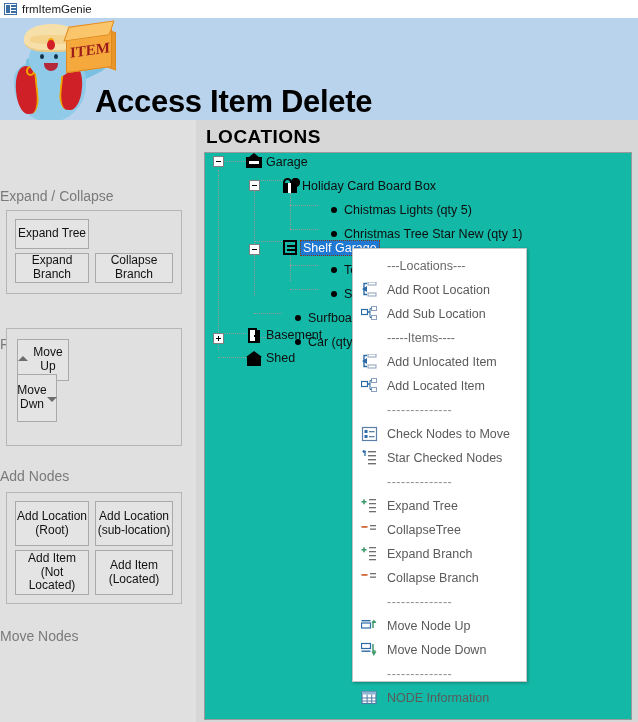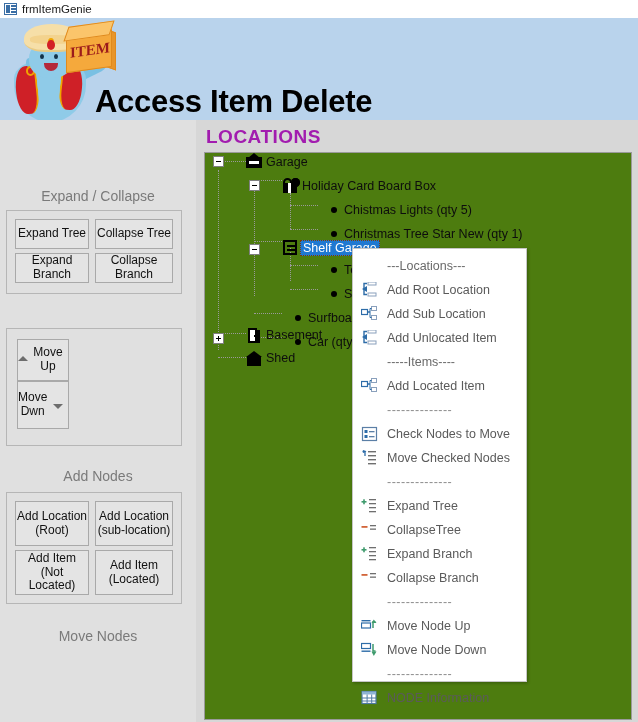--- a/index.html
+++ b/index.html
@@ -121,31 +121,31 @@
   }
   .g-box-label {
     position: absolute; left: 68px; top: 24px; width: 40px;
     text-align: center; font-family: "Liberation Serif", serif; font-weight: bold;
     font-size: 15px; color: #9c1b1b; transform: skewY(-8deg);
   }
 
   
   .locations-label {
     position: absolute; left: 206px; top: 126px;
-    font-size: 19px; font-weight: bold; color: #a21caf;
+    font-size: 19px; font-weight: bold; color: #000000;
     letter-spacing: 0.5px;
   }
 
   
   .leftpanel {
     position: absolute; left: 0; top: 120px; width: 196px; height: 602px;
     background: #e0e0e0;
   }
   .grp-title {
-    position: absolute; width: 100%; text-align: center;
+    position: absolute; width: 100%; text-align: left;
     font-size: 14px; color: #7a7a7a;
   }
   .grp-box {
     position: absolute; left: 6px; width: 174px;
     background: #e0e0e0; border: 1px solid #b6b6b6;
   }
   .btn {
     position: absolute; box-sizing: border-box;
     background: #e4e4e4; border: 1px solid #a9a9a9;
     font-size: 12px; color: #111111; text-align: center;
@@ -157,21 +157,21 @@
     display:block; width:0; height:0; margin: 0 auto;
     border-left: 5px solid transparent; border-right: 5px solid transparent;
   }
   .btn .arrow-up { border-bottom: 5px solid #6d6d6d; margin-bottom: 3px; }
   .btn .arrow-dn { border-top: 5px solid #6d6d6d; margin-top: 3px; }
   .btn-col { flex-direction: row; }
 
   
   .treeview {
     position: absolute; left: 204px; top: 152px; width: 426px; height: 566px;
-    background: #4d7c0f; border: 1px solid #9a9a9a;
+    background: #14b8a6; border: 1px solid #9a9a9a;
     overflow: hidden;
   }
   .tnode { position: absolute; height: 18px; display: flex; align-items: center; white-space: nowrap; }
   .tlabel { font-size: 12.5px; color: #0d0d0d; }
   .tlabel.sel {
     background: #1f78d1; color: #ffffff; padding: 1px 3px;
     outline: 1px dotted #7f3f00; outline-offset: -1px;
   }
   .expander {
     position: absolute; width: 11px; height: 11px; box-sizing: border-box;
@@ -295,33 +295,32 @@
     <div class="banner-title">Access Item Delete</div>
   </div>
 
   <div class="locations-label">LOCATIONS</div>
 
   <div class="leftpanel">
 
     <div class="grp-title" style="top:68px;">Expand / Collapse</div>
     <div class="grp-box" style="top:90px; height:82px;">
       <div class="btn" style="left:8px; top:8px; width:74px; height:30px;">Expand Tree</div>
-      <div class="btn" style="left:88px; top:8px; width:78px; height:30px;">Collapse Tree</div>
       <div class="btn" style="left:8px; top:42px; width:74px; height:30px;">Expand Branch</div>
       <div class="btn" style="left:88px; top:42px; width:78px; height:30px;">Collapse
 Branch</div>
     </div>
 
     <div class="grp-title" style="top:186px;margin-top:30px;">Position Nodes / Delete</div>
     <div class="grp-box" style="top:208px; height:116px;">
       <div class="btn btn-col" style="left:10px; top:10px; width:52px; height:42px;">
         <span class="arrow-up"></span>
         <span>Move Up</span>
       </div>
-      <div class="btn btn-col" style="left:10px; top:52px; width:52px; height:48px;">
+      <div class="btn btn-col" style="left:10px; top:45px; width:40px; height:48px;">
         <span>Move
 Dwn</span>
         <span class="arrow-dn"></span>
       </div>
     </div>
 
     <div class="grp-title" style="top:348px;">Add Nodes</div>
     <div class="grp-box" style="top:372px; height:110px;">
       <div class="btn" style="left:8px; top:8px; width:74px; height:45px;">Add Location
 (Root)</div>
@@ -444,33 +443,33 @@
           <rect x="0.5" y="3.5" width="6" height="5" fill="none" stroke="#2d6ca8" stroke-width="1.2"></rect>
           <rect x="10.5" y="0.5" width="5" height="4" fill="none" stroke="#8aa0bc" stroke-width="1"></rect>
           <rect x="10.5" y="9.5" width="5" height="4" fill="none" stroke="#8aa0bc" stroke-width="1"></rect>
           <path d="M7 6 L9 6 L9 2.5 L10.5 2.5" fill="none" stroke="#2d6ca8" stroke-width="1"></path>
           <path d="M7 6 L9 6 L9 11.5 L10.5 11.5" fill="none" stroke="#2d6ca8" stroke-width="1"></path>
         </svg>
       </span>
       <span>Add Sub Location</span>
     </div>
 
+    <div class="mi hdr">-----Items----</div>
+
     <div class="mi">
       <span class="mi-ico">
         <svg width="17" height="16" viewBox="0 0 17 16">
           <rect x="7" y="0" width="8" height="3" fill="none" stroke="#8aa0bc" stroke-width="1"></rect>
           <rect x="7" y="11" width="8" height="3" fill="none" stroke="#8aa0bc" stroke-width="1"></rect>
           <path d="M6 1.5 L3 1.5 L3 12.5 L6 12.5" fill="none" stroke="#2d6ca8" stroke-width="1.4"></path>
           <path d="M6 4 L1 7 L6 10 Z" fill="#2d6ca8"></path>
         </svg>
       </span>
       <span>Add Unlocated Item</span>
     </div>
-
-    <div class="mi hdr">-----Items----</div>
 
     <div class="mi">
       <span class="mi-ico">
         <svg width="17" height="16" viewBox="0 0 17 16">
           <rect x="0.5" y="3.5" width="6" height="5" fill="none" stroke="#2d6ca8" stroke-width="1.2"></rect>
           <rect x="10.5" y="0.5" width="5" height="4" fill="none" stroke="#8aa0bc" stroke-width="1"></rect>
           <rect x="10.5" y="9.5" width="5" height="4" fill="none" stroke="#8aa0bc" stroke-width="1"></rect>
           <path d="M7 6 L9 6 L9 2.5 L10.5 2.5" fill="none" stroke="#2d6ca8" stroke-width="1"></path>
           <path d="M7 6 L9 6 L9 11.5 L10.5 11.5" fill="none" stroke="#2d6ca8" stroke-width="1"></path>
         </svg>
@@ -497,21 +496,21 @@
       <span class="mi-ico">
         <svg width="17" height="16" viewBox="0 0 17 16">
           <path d="M4 6 L4 1.5 L1.5 1.5" fill="none" stroke="#2d6ca8" stroke-width="1.3"></path>
           <path d="M2 0 L5.5 1.5 L2 3 Z" fill="#2d6ca8"></path>
           <rect x="7" y="1" width="8" height="1.4" fill="#6f6f6f"></rect>
           <rect x="7" y="5" width="8" height="1.4" fill="#6f6f6f"></rect>
           <rect x="7" y="9" width="8" height="1.4" fill="#6f6f6f"></rect>
           <rect x="7" y="13" width="8" height="1.4" fill="#6f6f6f"></rect>
         </svg>
       </span>
-      <span>Move Checked Nodes</span>
+      <span>Star Checked Nodes</span>
     </div>
 
     <div class="mi sep">--------------</div>
 
     <div class="mi">
       <span class="mi-ico">
         <svg width="17" height="16" viewBox="0 0 17 16">
           <rect x="0.5" y="3" width="5" height="1.6" fill="#3f9b6d"></rect>
           <rect x="2.2" y="1.3" width="1.6" height="5" fill="#3f9b6d"></rect>
           <rect x="8" y="1" width="7" height="1.3" fill="#6f6f6f"></rect>

